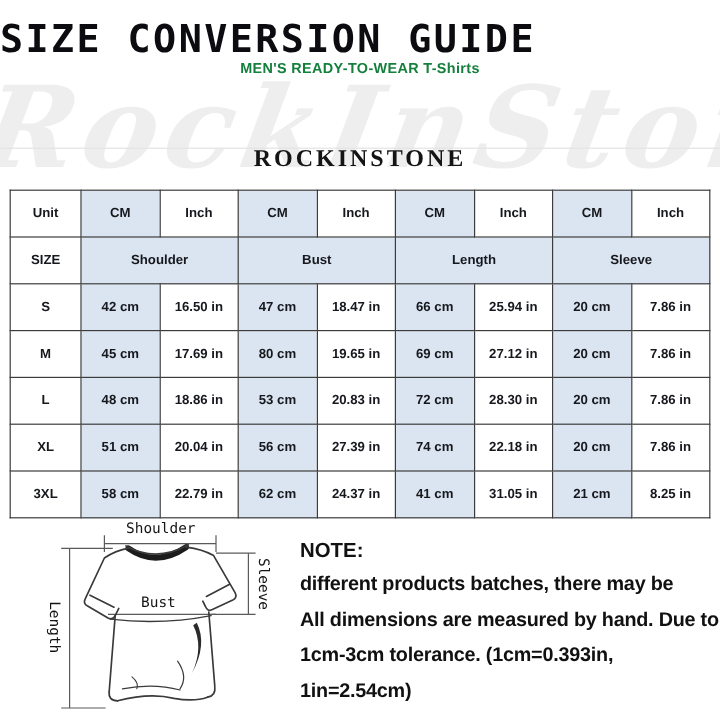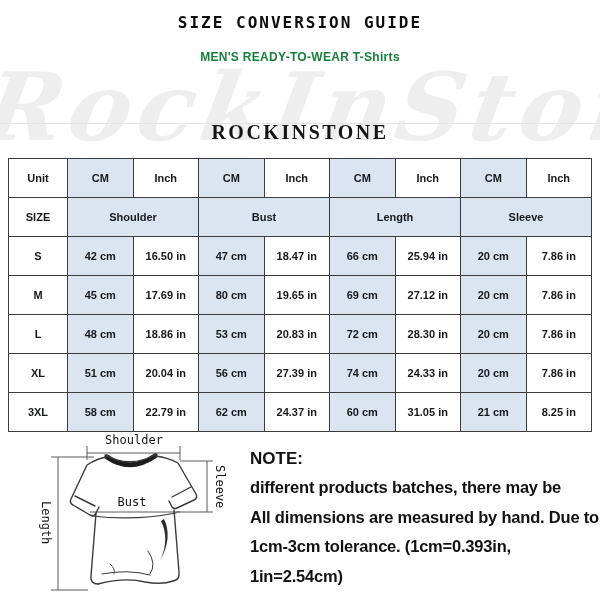--- a/index.html
+++ b/index.html
@@ -16,23 +16,23 @@
     color:rgba(40,40,40,0.08); transform:skewX(-10deg);
     user-select:none;
   }
   .divider-line {
     position:absolute; top:123px; left:0; width:600px; height:1px;
     background:#e3e3e3; z-index:0;
   }
   .layer { position:relative; z-index:1; }
 
   .title {
-    position:absolute; top:13px; left:0; width:600px; text-align:center;
+    position:absolute; top:13px; left:0; width:600px; text-align:left;
     font-family:"DejaVu Sans Mono", monospace; font-weight:bold;
-    font-size:16px; letter-spacing:2px; color:#0c0c10;
+    font-size:32px; letter-spacing:2px; color:#0c0c10;
   }
   .subtitle {
     position:absolute; top:50px; left:0; width:600px; text-align:center;
     font-size:12px; font-weight:bold; letter-spacing:0.3px; color:#15803d;
   }
   .description {
     position:absolute; top:81px; left:0; width:600px; text-align:center;
     font-family:"Liberation Serif", serif; font-style:italic;
     font-size:11.5px; line-height:21px; color:#2a2a2e;
   }
@@ -140,31 +140,31 @@
         <td class="blue">20 cm</td>
         <td>7.86 in</td>
       </tr>
       <tr>
         <td>XL</td>
         <td class="blue">51 cm</td>
         <td>20.04 in</td>
         <td class="blue">56 cm</td>
         <td>27.39 in</td>
         <td class="blue">74 cm</td>
-        <td>24.33 in</td>
+        <td>22.18 in</td>
         <td class="blue">20 cm</td>
         <td>7.86 in</td>
       </tr>
       <tr>
         <td>3XL</td>
         <td class="blue">58 cm</td>
         <td>22.79 in</td>
         <td class="blue">62 cm</td>
         <td>24.37 in</td>
-        <td class="blue">60 cm</td>
+        <td class="blue">41 cm</td>
         <td>31.05 in</td>
         <td class="blue">21 cm</td>
         <td>8.25 in</td>
       </tr>
     </tbody>
   </table>
 
   <div class="diagram-wrap">
     <svg width="202" height="166" viewBox="0 0 202 166" xmlns="http://www.w3.org/2000/svg">
 

